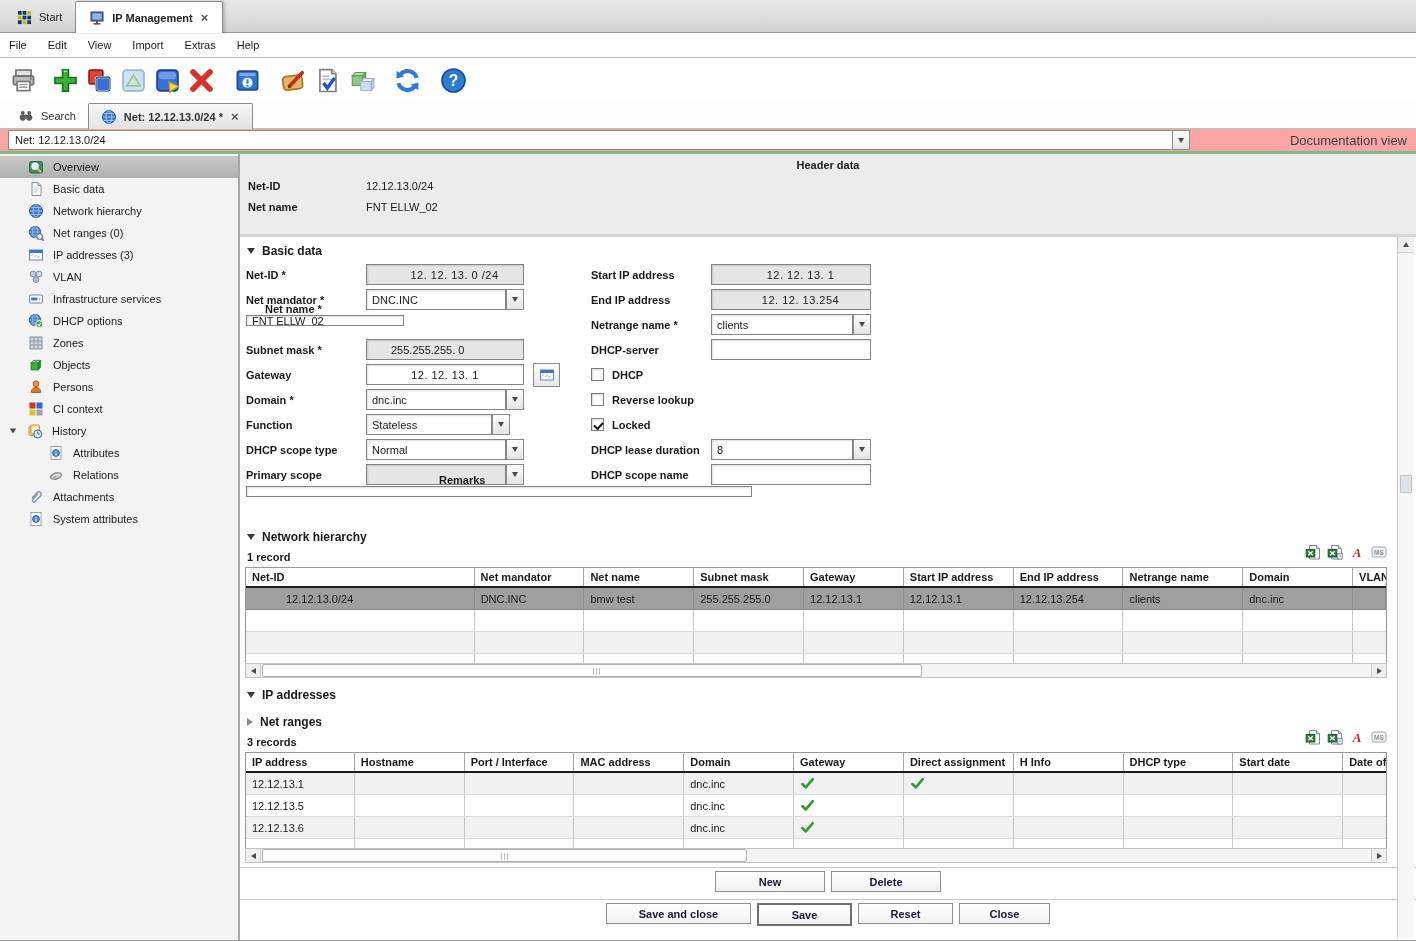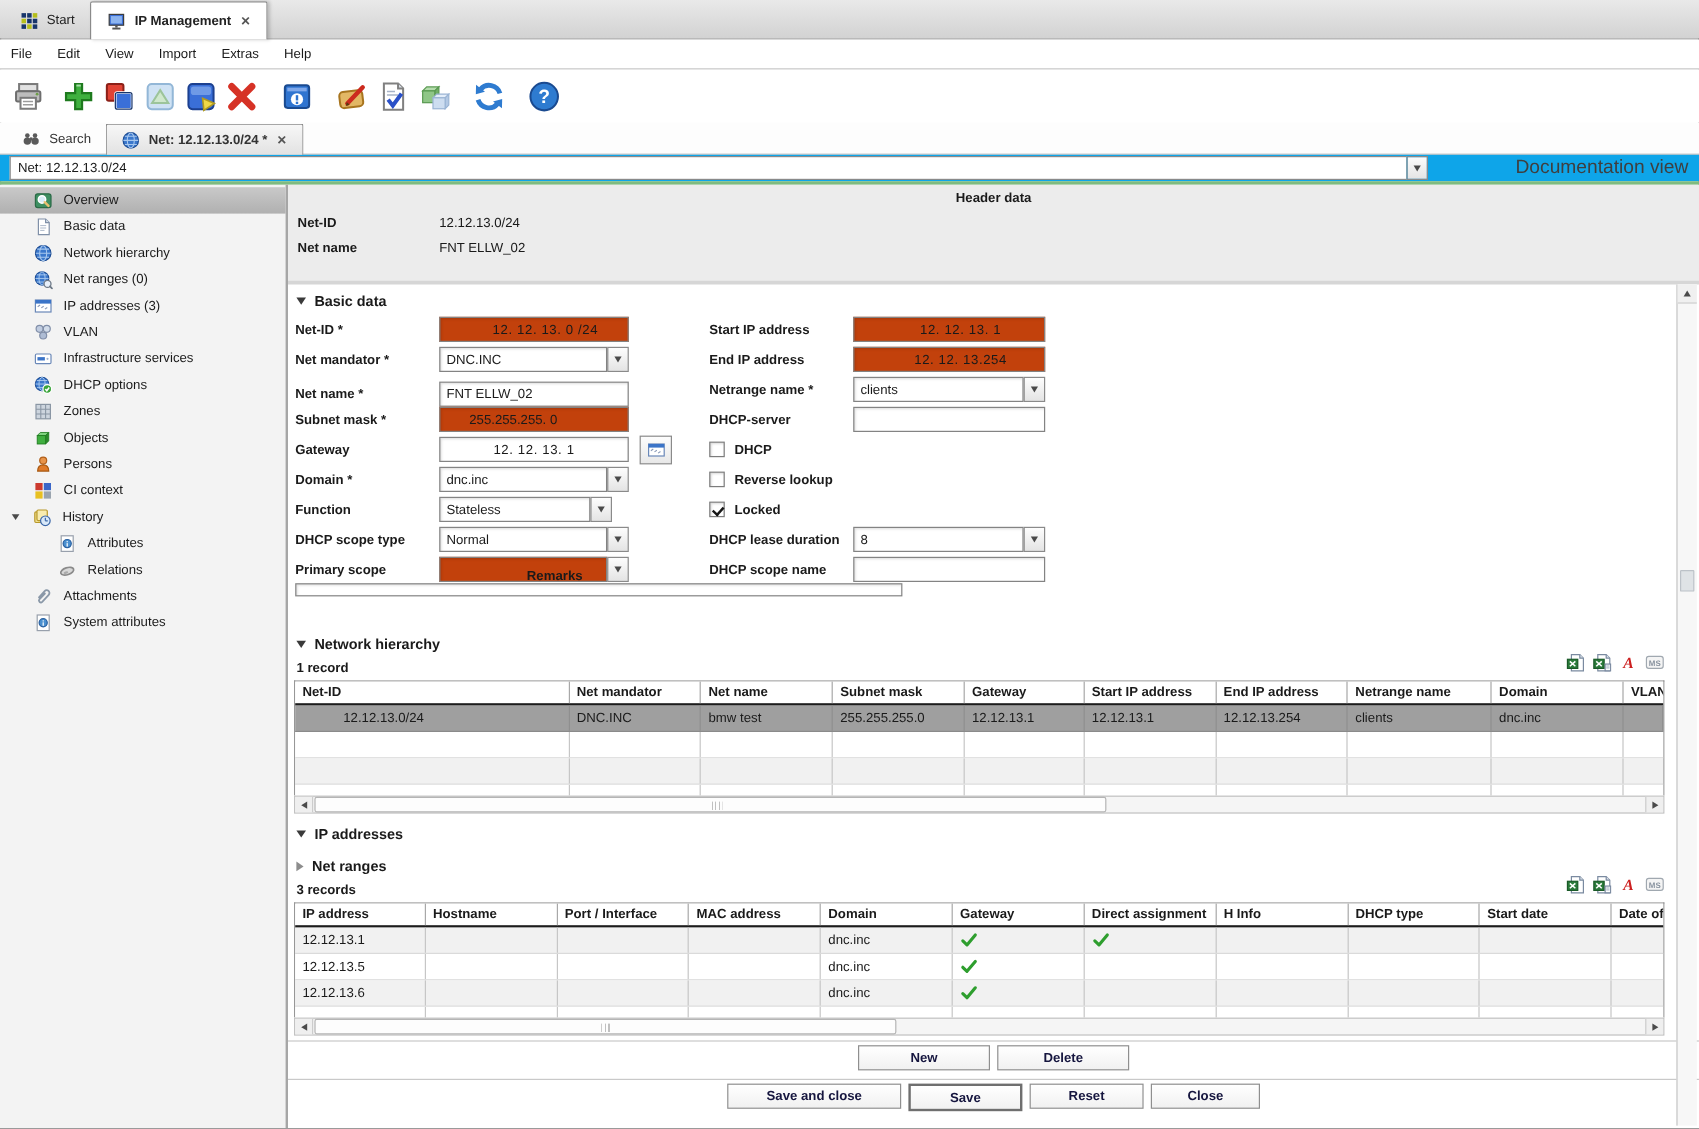--- a/index.html
+++ b/index.html
@@ -15,25 +15,25 @@
 .menu-item{padding:0 11px 0 2px;margin-right:8px;}
 
 .toolbar{height:44px;background:#fff;display:flex;align-items:center;padding-left:7px;}
 .tbtn{width:32px;height:34px;display:flex;align-items:center;justify-content:center;}
 .gap8{margin-right:10px;}.gap12{margin-right:14px;}.gap4{margin-right:2px;}
 
 .doc-tabbar{height:27px;background:#fdfdfd;display:flex;align-items:flex-end;padding-left:6px;border-bottom:1px solid #bdbdbd;}
 .doc-tab{display:flex;align-items:center;gap:7px;padding:0 12px;height:24px;color:#333;}
 .doc-tab.active{background:linear-gradient(#f7f7f7,#e2e2e2);border:1px solid #8a8a8a;border-bottom:none;height:26px;margin-bottom:-1px;font-weight:bold;border-radius:2px 2px 0 0;}
 
-.addr-row{height:22px;display:flex;align-items:stretch;background:#0ea5e9;}
+.addr-row{height:22px;display:flex;align-items:stretch;background:#fca5a5;}
 .addr-combo{display:flex;margin:0;}
 .addr-input{width:1164px;background:#fff;border:1px solid #8a8a8a;border-right:none;display:flex;align-items:center;padding:0 6px;}
 .combo-btn{width:18px;background:linear-gradient(#fdfdfd,#e4e4e4);border:1px solid #8a8a8a;display:flex;align-items:center;justify-content:center;}
-.view-label{flex:1;display:flex;align-items:center;justify-content:flex-end;padding-right:9px;color:#3f3f3f;font-size:16px;}
+.view-label{flex:1;display:flex;align-items:center;justify-content:flex-end;padding-right:9px;color:#3f3f3f;font-size:13px;}
 .green-line{height:3px;background:#7fbb80;}
 
 .content{display:flex;height:786px;}
 .sidebar{width:240px;background:#f3f3f3;border-right:2px solid #a6a6a6;padding-top:2px;}
 .side-item{height:22px;display:flex;align-items:center;gap:9px;padding-left:28px;}
 .side-item .exp{width:10px;margin-left:-20px;display:flex;justify-content:center;}
 .side-item.selected{background:linear-gradient(#c9c9c9,#b0b0b0);}
 .side-item.child{padding-left:48px;}
 
 .main{flex:1;position:relative;background:#fff;overflow:hidden;}
@@ -46,21 +46,21 @@
 .tri-right{width:0;height:0;border-top:4px solid transparent;border-bottom:4px solid transparent;border-left:6px solid #8d8d8d;}
 .tri-up-s{width:0;height:0;border-left:3px solid transparent;border-right:3px solid transparent;border-bottom:5px solid #4a4a4a;}
 .tri-dn-s{width:0;height:0;border-left:3px solid transparent;border-right:3px solid transparent;border-top:5px solid #4a4a4a;}
 .tri-l-s{width:0;height:0;border-top:3px solid transparent;border-bottom:3px solid transparent;border-right:5px solid #4a4a4a;}
 .tri-r-s{width:0;height:0;border-top:3px solid transparent;border-bottom:3px solid transparent;border-left:5px solid #4a4a4a;}
 
 .form-area{position:relative;height:262px;}
 .frow{position:absolute;display:flex;align-items:center;height:23px;}
 .flabel{width:120px;font-weight:bold;}
 .inp{height:21px;border:1px solid #838383;background:#fff;display:flex;align-items:center;padding:0 5px;box-shadow:inset 1px 1px 2px rgba(0,0,0,.13);overflow:hidden;white-space:nowrap;}
-.inp.dis{background:#c2410c;padding-left:24px;}
+.inp.dis{background:#e5e5e5;padding-left:24px;}
 .inp.ip{justify-content:center;letter-spacing:.5px;}
 .combo{display:flex;}
 .cb{width:13px;height:13px;border:1px solid #7c7c7c;background:#fff;box-shadow:inset 1px 1px 2px rgba(0,0,0,.15);position:relative;margin-right:8px;}
 .cb.checked::after{content:"";position:absolute;left:2px;top:3px;width:7px;height:4px;border-left:2px solid #161616;border-bottom:2px solid #161616;transform:rotate(-48deg);}
 .gw-btn{width:27px;height:24px;margin-left:9px;border:1px solid #8a8a8a;background:linear-gradient(#fdfdfd,#e8e8e8);display:flex;align-items:center;justify-content:center;}
 
 .records-row{position:relative;height:20px;display:flex;align-items:center;padding-left:7px;font-weight:bold;}
 .exports{position:absolute;right:28px;top:-4px;display:flex;gap:4px;align-items:center;}
 .exp-btn{width:18px;height:18px;display:flex;align-items:center;justify-content:center;}
 .grid{border:1px solid #979797;margin-left:5px;width:1142px;border-bottom:none;}
@@ -499,21 +499,21 @@
         </div>
       <div class="frow" style="top:27px;left:6px;">
           <span class="flabel">Net mandator *</span>
           <div class="combo">
             <div class="inp" style="width:140px">DNC.INC</div>
             <div class="combo-btn">
               <span class="tri-dn-s"></span>
             </div>
           </div>
         </div>
-      <div class="frow" style="top:56px;left:6px;">
+      <div class="frow" style="top:42px;left:6px;flex-direction:column;">
           <span class="flabel">Net name *</span>
           <div class="inp" style="width:158px">FNT ELLW_02</div>
         </div>
       <div class="frow" style="top:77px;left:6px;">
           <span class="flabel">Subnet mask *</span>
           <div class="inp dis" style="width:158px">255.255.255. 0</div>
         </div>
       <div class="frow" style="top:102px;left:6px;">
           <span class="flabel">Gateway</span>
           <div class="inp ip" style="width:158px">12. 12. 13. 1</div>

